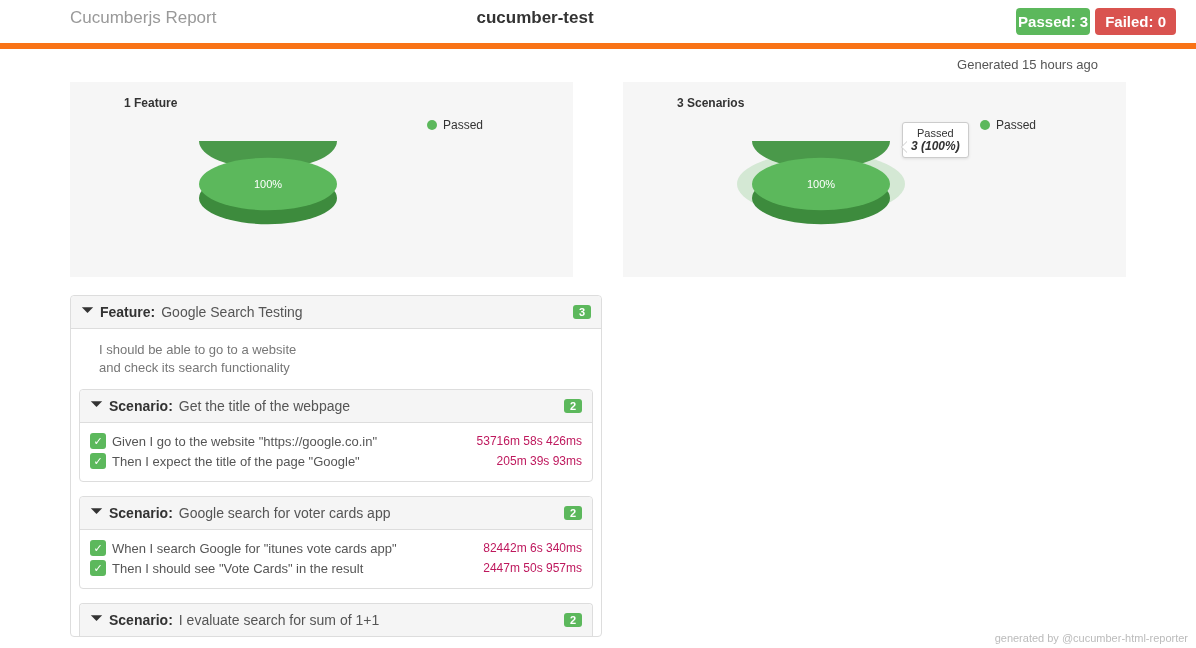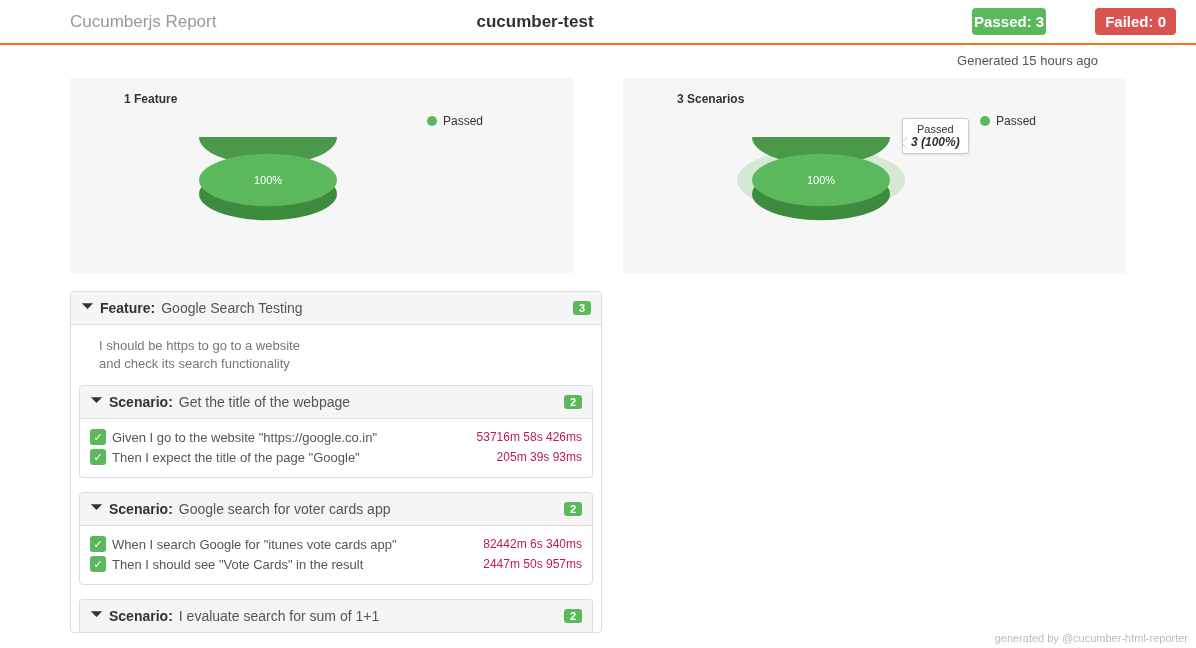--- a/index.html
+++ b/index.html
@@ -4,23 +4,22 @@
   <style>
     * { box-sizing: border-box; margin: 0; padding: 0; }
     body {
       font-family: "Helvetica Neue", Helvetica, Arial, sans-serif;
       font-size: 14px;
       color: #333;
       background: #fff;
     }
     .topbar {
       display: flex;
-      align-items: center;
       padding: 8px 20px 8px 70px;
-      border-bottom: 2px solid #f97316;
+      border-bottom: 6px solid #f97316;
       background: #fff;
     }
     .report-title {
       color: #999;
       font-size: 17px;
       font-weight: 500;
       flex: 0 0 auto;
     }
     .project-name {
       font-size: 17px;
@@ -38,21 +37,20 @@
       font-size: 15px;
       margin-right: 5px;
     }
     .badge-fail {
       background: #d9534f;
       color: #fff;
       font-weight: 700;
       padding: 5px 10px;
       border-radius: 4px;
       font-size: 15px;
-      margin-left: 44px;
     }
     .generated {
       color: #555;
       font-size: 13px;
       padding: 8px 98px 4px 0;
       text-align: right;
     }
     .charts-row {
       display: flex;
       gap: 50px;
@@ -321,21 +319,21 @@
       <span class="chev">
         <svg class="chevron-svg" viewBox="0 0 16 16" fill="#333">
             <path d="M1 4l7 7 7-7z"></path>
           </svg>
       </span>
       <span class="label">Feature:</span>
       <span class="desc">Google Search Testing</span>
       <span class="count-badge">3</span>
     </div>
     <div class="feature-desc">
-      <div>I should be https to go to a website</div>
+      <div>I should be able to go to a website</div>
       <div>and check its search functionality</div>
     </div>
 
     <div class="scenario-panel">
       <div class="panel-heading inner">
         <span class="chev">
           <svg class="chevron-svg" viewBox="0 0 16 16" fill="#333">
               <path d="M1 4l7 7 7-7z"></path>
             </svg>
         </span>

